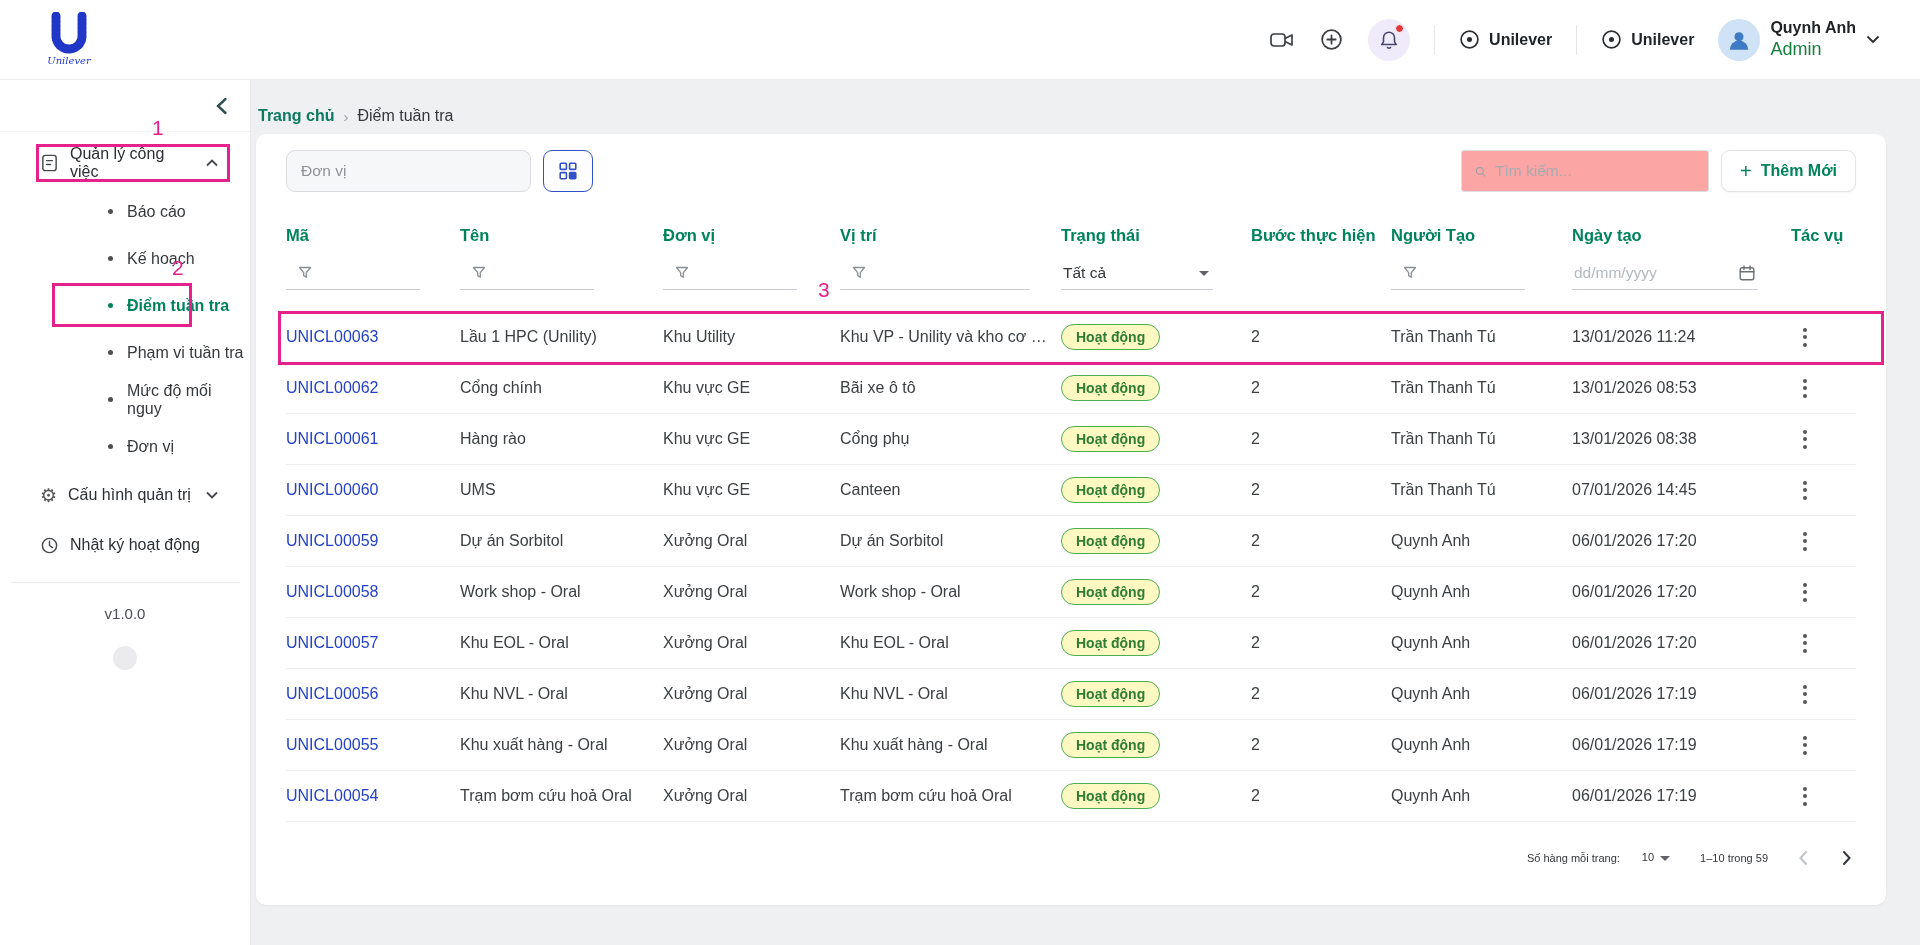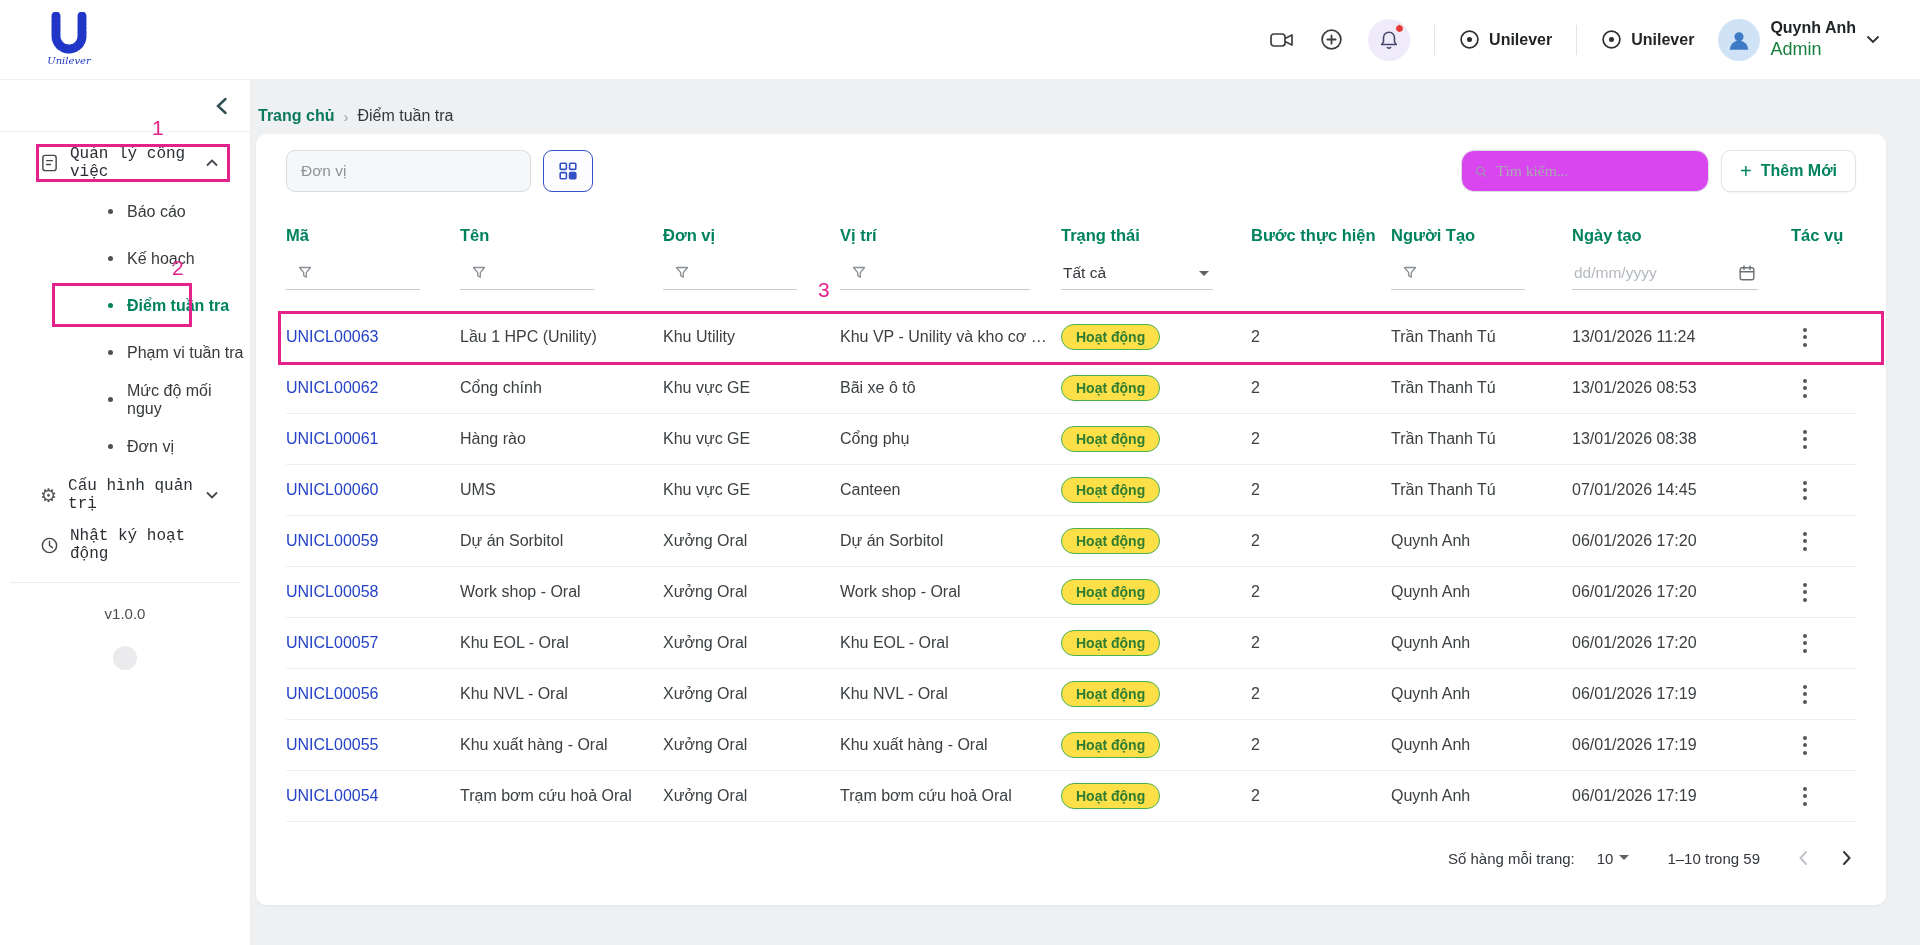--- a/index.html
+++ b/index.html
@@ -51,21 +51,21 @@
   .sidebar-top {
     height:52px; display:flex; align-items:center; justify-content:flex-end;
     padding-right:22px; border-bottom:1px solid #f1f1f3;
   }
   .collapse-btn { cursor:pointer; display:flex; }
   .menu-group {
     display:flex; align-items:center; gap:11px;
     margin:12px 22px 0 30px; height:38px; padding:0 10px 0 10px;
     font-size:16px; color:#2b2f33; cursor:pointer;
   }
-  .menu-group .mg-label { flex:1;font-family:Liberation Mono, monospace; }
+  .menu-group .mg-label { flex:1; }
   .gear-glyph { font-size:19px; color:#555; line-height:1; }
   .sub-list { margin-top:6px; }
   .sub-item {
     height:47px; display:flex; align-items:center; gap:14px;
     padding-left:108px; font-size:16px; color:#36393c; cursor:pointer;
   }
   .bullet { width:5px; height:5px; border-radius:50%; background:#4d5154; flex:none; }
   .sub-item.active { color:#00835d; font-weight:bold; }
   .sub-item.active .bullet { background:#00835d; }
   .lower-group { margin-top:6px; }
@@ -93,22 +93,22 @@
     background:#f6f7f8; padding:0 14px; font-size:15.5px; color:#3c4043;
     font-family:inherit; outline:none;
   }
   .unit-input::placeholder { color:#8d9297; }
   .grid-btn {
     width:50px; height:42px; border:1px solid #3450c9; border-radius:9px;
     background:#fdfdff; display:flex; align-items:center; justify-content:center; cursor:pointer;
   }
   .toolbar-spacer { flex:1; }
   .search-box {
-    width:248px; height:42px; border:1px solid #dcdee1; border-radius:13px;
-    background:#d946ef; display:flex; align-items:center; gap:9px; padding:0 13px;font-family:Liberation Serif, serif;
+    width:248px; height:42px; border:1px solid #dcdee1; border-radius:3px;
+    background:#fca5a5; display:flex; align-items:center; gap:9px; padding:0 13px;
   }
   .search-box input {
     border:none; outline:none; flex:1; font-size:15.5px; font-family:inherit; color:#3c4043; background:transparent;
   }
   .search-box input::placeholder { color:#a6abb0; }
   .add-btn {
     height:42px; padding:0 18px; border:1px solid #e1e3e6; border-radius:9px;
     background:#fff; display:flex; align-items:center; gap:9px; cursor:pointer;
     color:#00835d; font-size:16px; font-weight:bold; font-family:inherit;
     box-shadow:0 1px 2px rgba(0,0,0,0.05);
@@ -138,31 +138,31 @@
     display:flex; align-items:center; justify-content:space-between;
     font-size:15.5px; color:#b4b9bf; cursor:text;
   }
   .caret { width:0; height:0; border:5px solid transparent; border-top-color:#5f6368; margin-top:5px; }
 
   .trow { height:51px; border-bottom:1px solid #eeeeef; font-size:16px; color:#3c4043; }
   .trow .cell { overflow:hidden; white-space:nowrap; text-overflow:ellipsis; padding-right:10px; }
   .cell.link { color:#2442c8; cursor:pointer; }
   .badge {
     display:inline-block; border:1.5px solid #4caf50; color:#2e7d32;
-    font-size:14px; font-weight:bold; padding:4px 14px; border-radius:15px; background:#fde047;
+    font-size:14px; font-weight:bold; padding:4px 14px; border-radius:15px; background:#fef9c3;
   }
   .dots {
     width:28px; height:30px; background:none; border:none; cursor:pointer;
     display:flex; flex-direction:column; align-items:center; justify-content:center; gap:3.5px;
   }
   .dots span { width:4px; height:4px; border-radius:50%; background:#54575a; }
 
   .pagination {
     margin-top:14px; height:44px; display:flex; align-items:center;
-    justify-content:flex-end; gap:38px; font-size:15px; color:#33373b;
+    justify-content:flex-end; gap:30px; font-size:11px; color:#33373b;
   }
   .rpp { display:flex; align-items:center; gap:22px; }
   .rpp-select { display:flex; align-items:flex-start; gap:6px; cursor:pointer; }
   .page-arrows { display:flex; align-items:center; gap:34px; padding-right:4px; }
   .arrow { cursor:pointer; display:flex; }
   .arrow.disabled { cursor:default; }
 
   
   .anno-box { position:absolute; border:3px solid #e5218b; z-index:20; pointer-events:none; }
   .anno-label { position:absolute; color:#e5218b; font-size:21px; z-index:20; pointer-events:none; }

